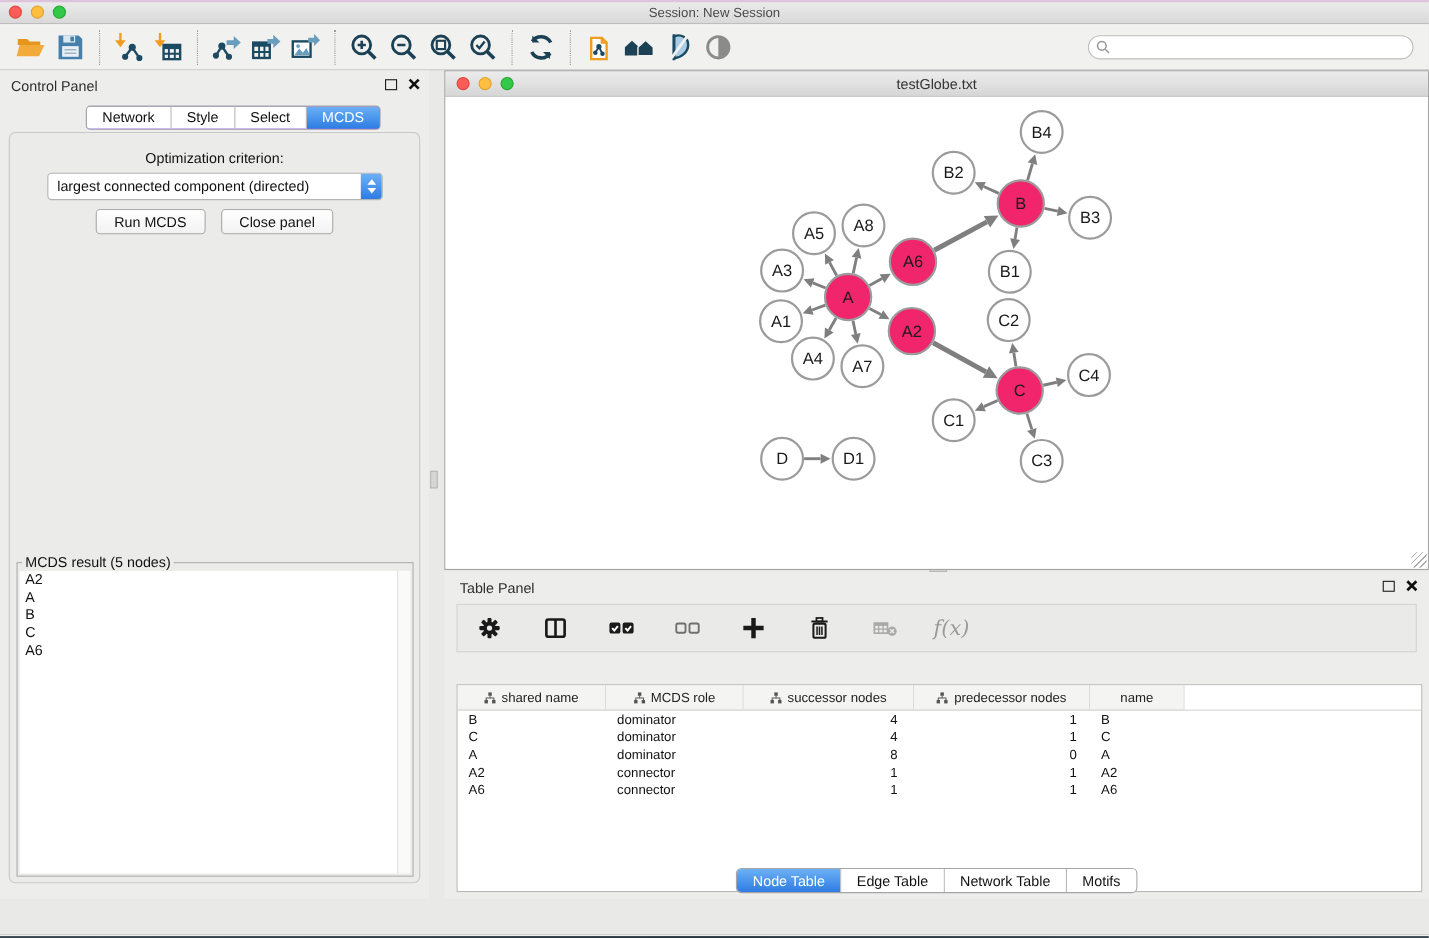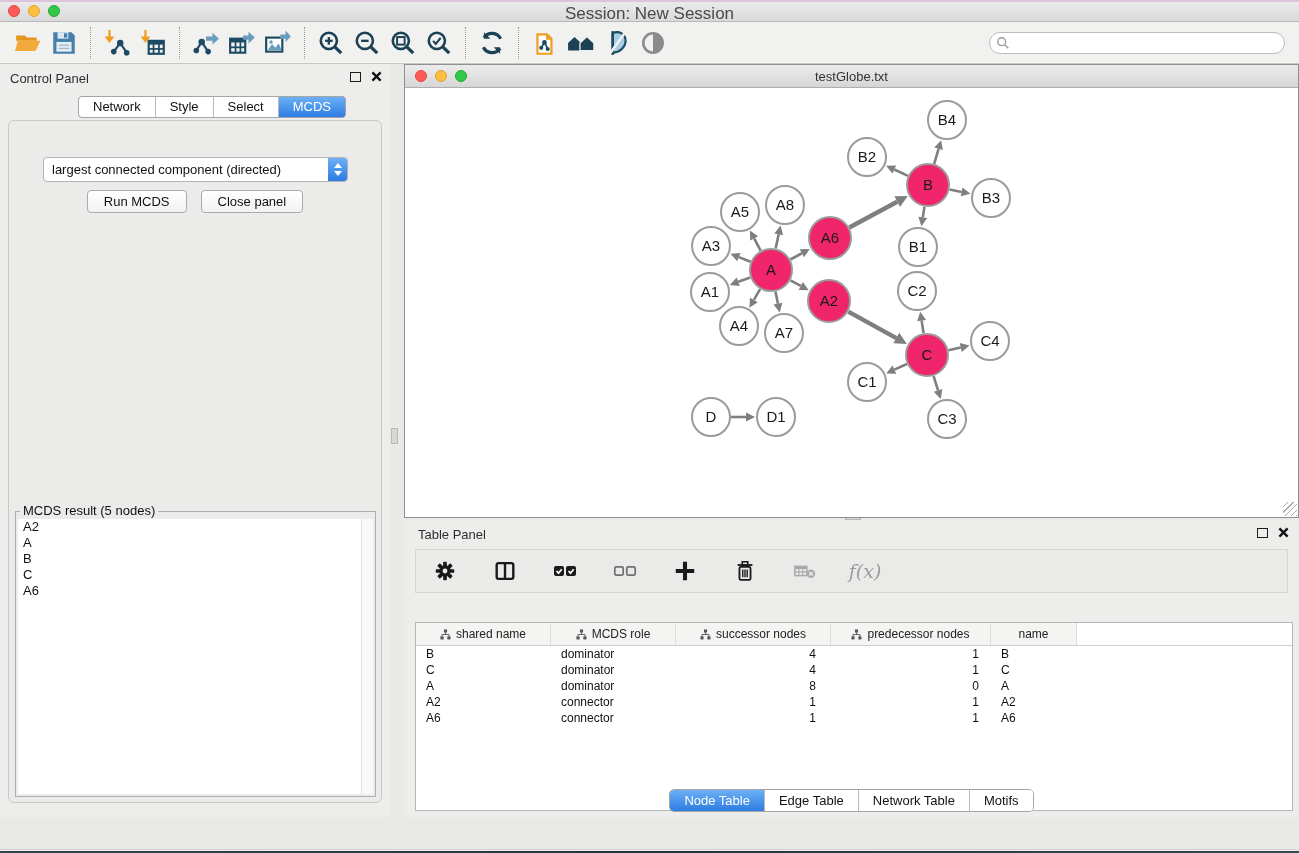--- a/index.html
+++ b/index.html
@@ -3,21 +3,21 @@
 <meta charset="utf-8">
 <style>
   * { margin:0; padding:0; box-sizing:border-box; }
   html,body { width:1299px; height:853px; overflow:hidden; }
   body { font-family:"Liberation Sans","DejaVu Sans",sans-serif; background:#e9e9e8; position:relative; color:#1a1a1a; }
 
   
   .titlebar { position:absolute; left:0; top:0; width:1299px; height:22px;
     background:linear-gradient(#ececec,#d9d9d9); border-bottom:1px solid #b9b9b9; }
   .titlebar::before { content:""; position:absolute; left:0; top:0; width:100%; height:2px; background:#ddc3dc; }
-  .titlebar .title { position:absolute; left:0; right:0; top:4px; text-align:center; font-size:17px; color:#4a4a4a; }
+  .titlebar .title { position:absolute; left:0; right:0; top:4px; text-align:center; font-size:12px; color:#4a4a4a; }
   .lights { position:absolute; left:8px; top:5px; display:flex; gap:8px; }
   .light { width:12px; height:12px; border-radius:50%; }
   .light.red { background:#fc5b57; border:1px solid #e2463f; }
   .light.yellow { background:#fdbe41; border:1px solid #e0a32e; }
   .light.green { background:#34c84a; border:1px solid #23a733; }
 
   
   .toolbar { position:absolute; left:0; top:22px; width:1299px; height:42px;
     background:#f1f1f0; border-bottom:1px solid #c7c7c6; display:flex; align-items:center; padding:0 10px; }
   .icon-btn { width:36px; height:36px; display:flex; align-items:center; justify-content:center; cursor:default; }
@@ -279,20 +279,21 @@
         </svg>
     </div>
   </div>
   <div class="tabs-row">
     <div class="tab">Network</div>
     <div class="tab">Style</div>
     <div class="tab">Select</div>
     <div class="tab active">MCDS</div>
   </div>
   <div class="cp-inner">
+    <div class="opt-label">Optimization criterion:</div>
     <div class="combo">
       <div class="combo-text">largest connected component (directed)</div>
       <div class="stepper">
           <div class="chev-up"></div>
           <div class="chev-dn"></div>
         </div>
     </div>
     <div class="cp-buttons">
       <div class="btn">Run MCDS</div>
       <div class="btn">Close panel</div>

